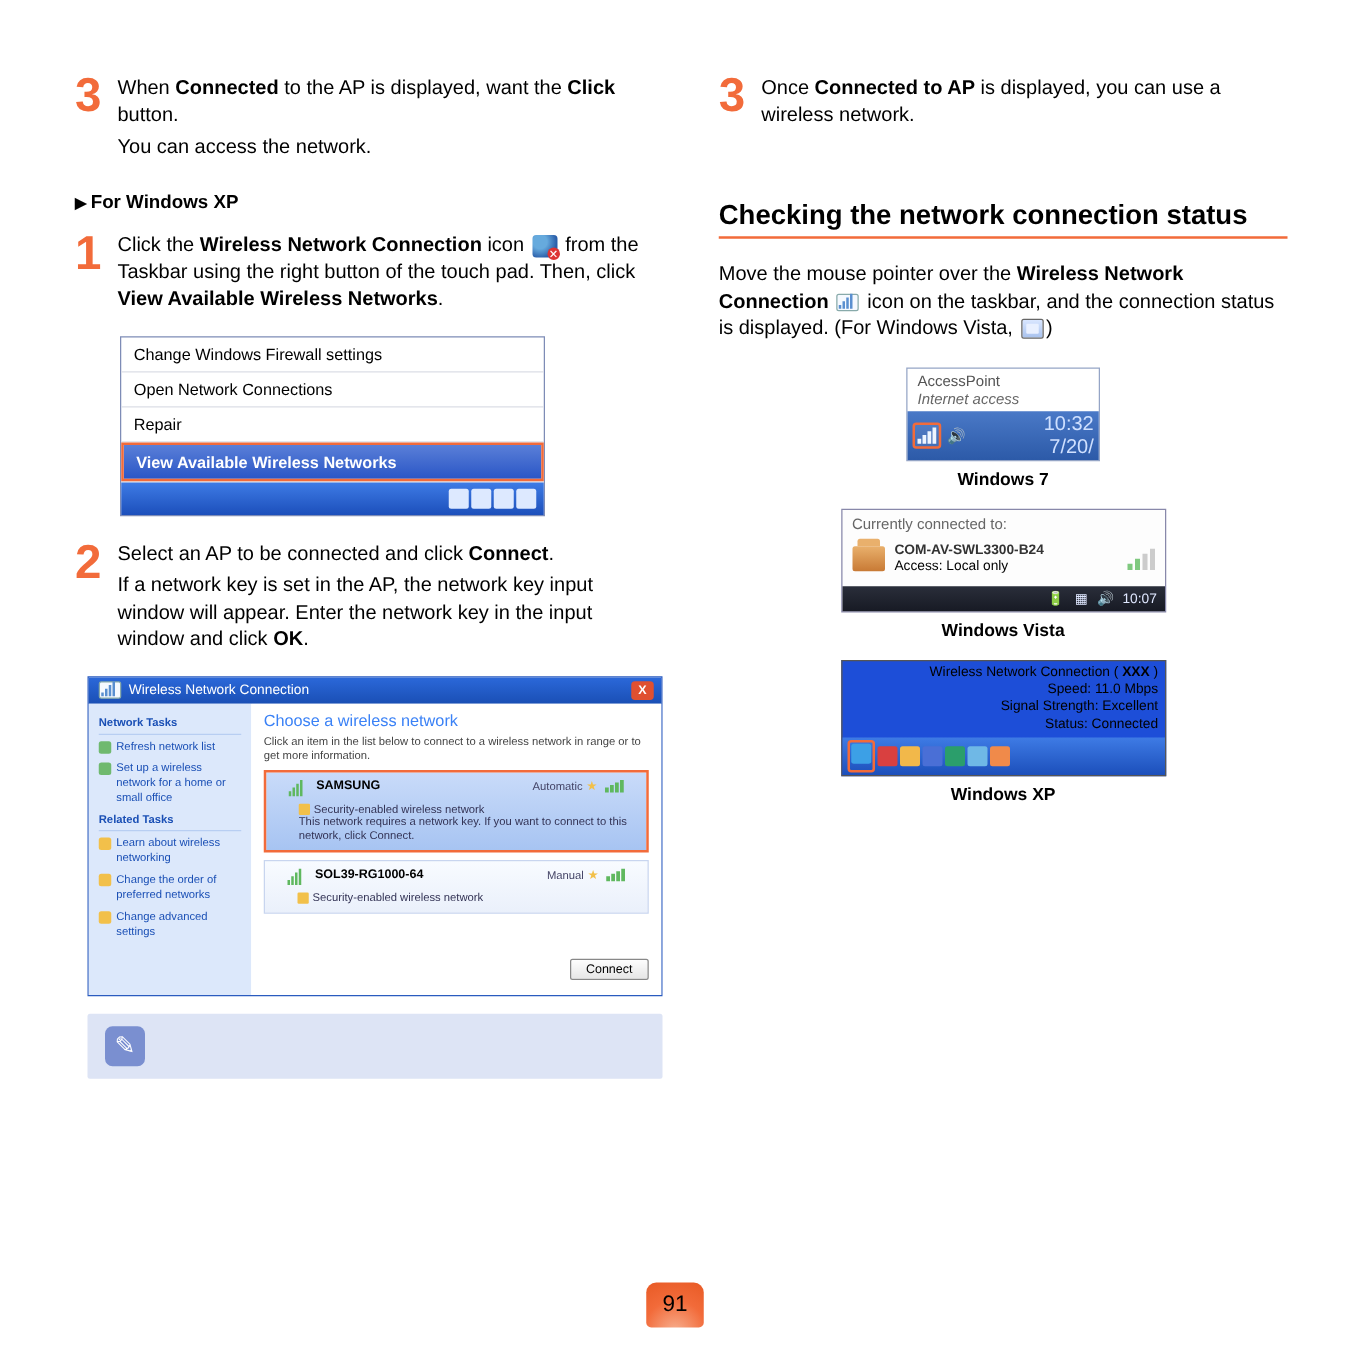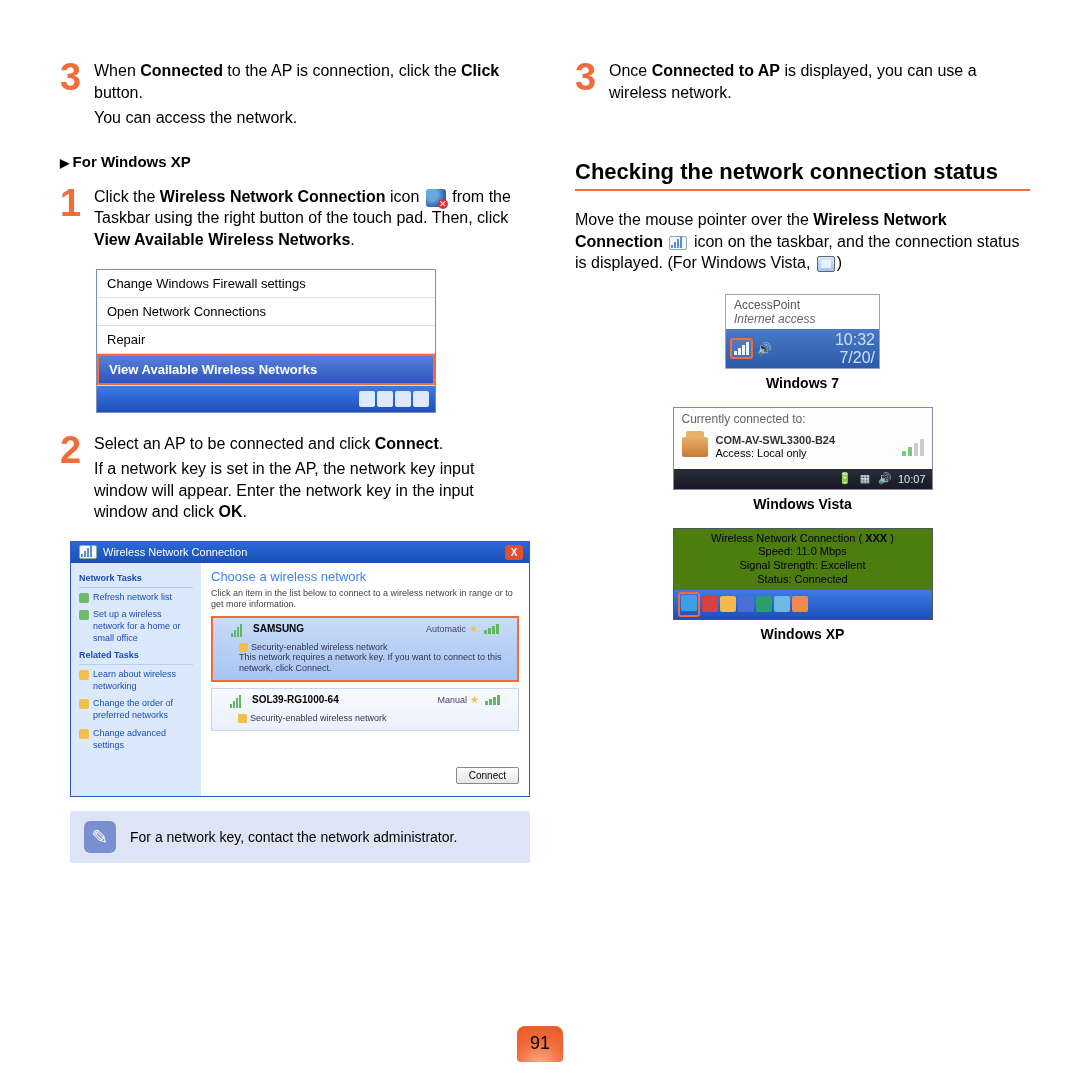--- a/index.html
+++ b/index.html
@@ -243,22 +243,22 @@
     background:linear-gradient(#2a2e3a,#171a24);
     color:#dfe7ff; display:flex; justify-content:flex-end;
     align-items:center; gap:6px; padding:3px 6px; font-size:11px;
   }
   .vis-bar .vi { width:14px;height:14px; display:inline-flex;align-items:center;justify-content:center;}
 
   
   .xp {
     width:260px; margin:0 auto;
     border:1px solid #555;
-    background:#4d7c0f;
-    font-size:11px; text-align:center;
+    background:#1d4ed8;
+    font-size:11px; text-align:right;
     line-height:1.25;
   }
   .xp-txt { padding:3px 5px;}
   .xp-bar {
     background:linear-gradient(#3e7be5,#1c4fbb);
     display:flex; align-items:center; padding:2px 4px; gap:2px;
   }
   .xp-bar .hi { border:2px solid #f26b3a; border-radius:3px; padding:1px;}
   .xp-ic {
     width:16px;height:16px;border-radius:2px;background:#dce9ff;display:inline-block;
@@ -314,21 +314,21 @@
 <body>
 
 <div class="page">
 
   <div class="col">
 
     <div class="step">
       <div class="step-num">3</div>
       <div class="step-body">
         <p>
-          <span>When </span><span class="bold">Connected</span><span> to the AP is connection, click the </span><span class="bold">Click</span><span> button.</span>
+          <span>When </span><span class="bold">Connected</span><span> to the AP is displayed, want the </span><span class="bold">Click</span><span> button.</span>
         </p>
         <p>You can access the network.</p>
       </div>
     </div>
 
     <div class="sub-h">For Windows XP</div>
 
     <div class="step">
       <div class="step-num">1</div>
       <div class="step-body">
@@ -451,21 +451,20 @@
             </div>
           </div>
           <button class="connect-btn">Connect</button>
           <div style="clear:both"></div>
         </div>
       </div>
     </div>
 
     <div class="note">
       <div class="note-icon">✎</div>
-      <div>For a network key, contact the network administrator.</div>
     </div>
 
   </div>
 
   <div class="col">
 
     <div class="step">
       <div class="step-num">3</div>
       <div class="step-body">
         <p>

